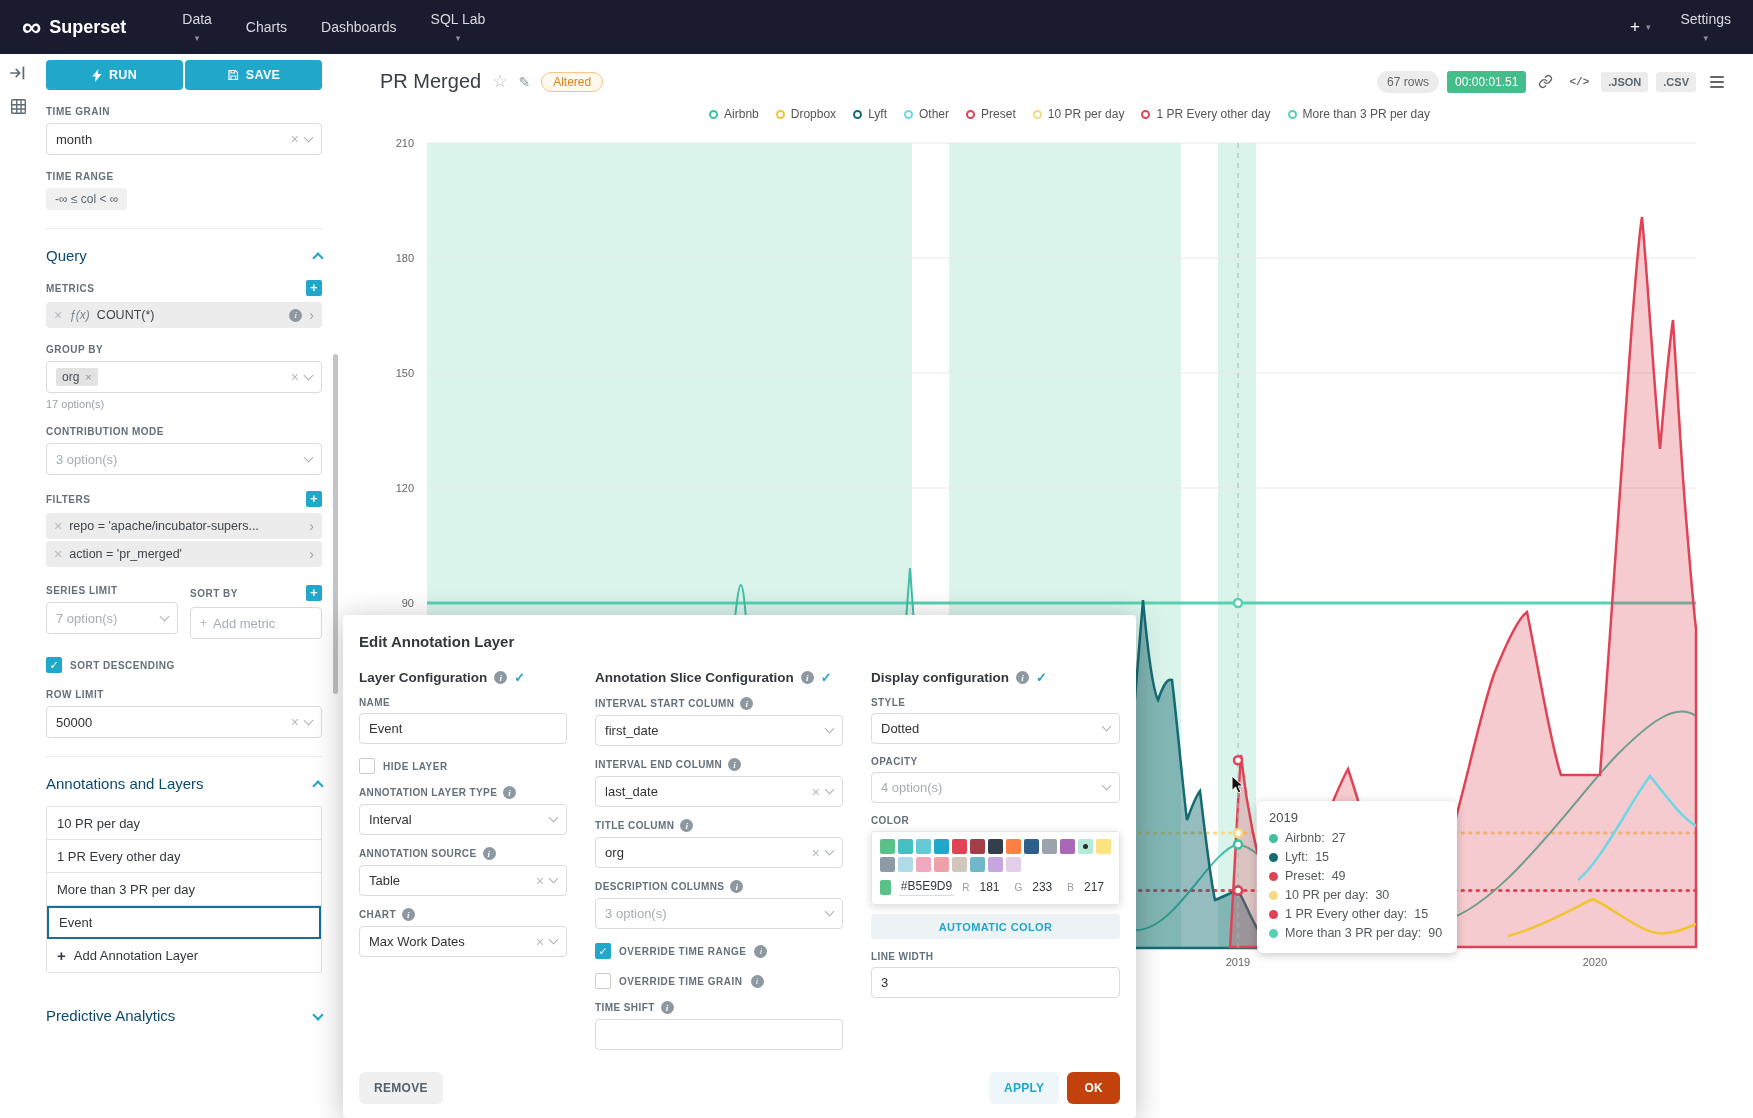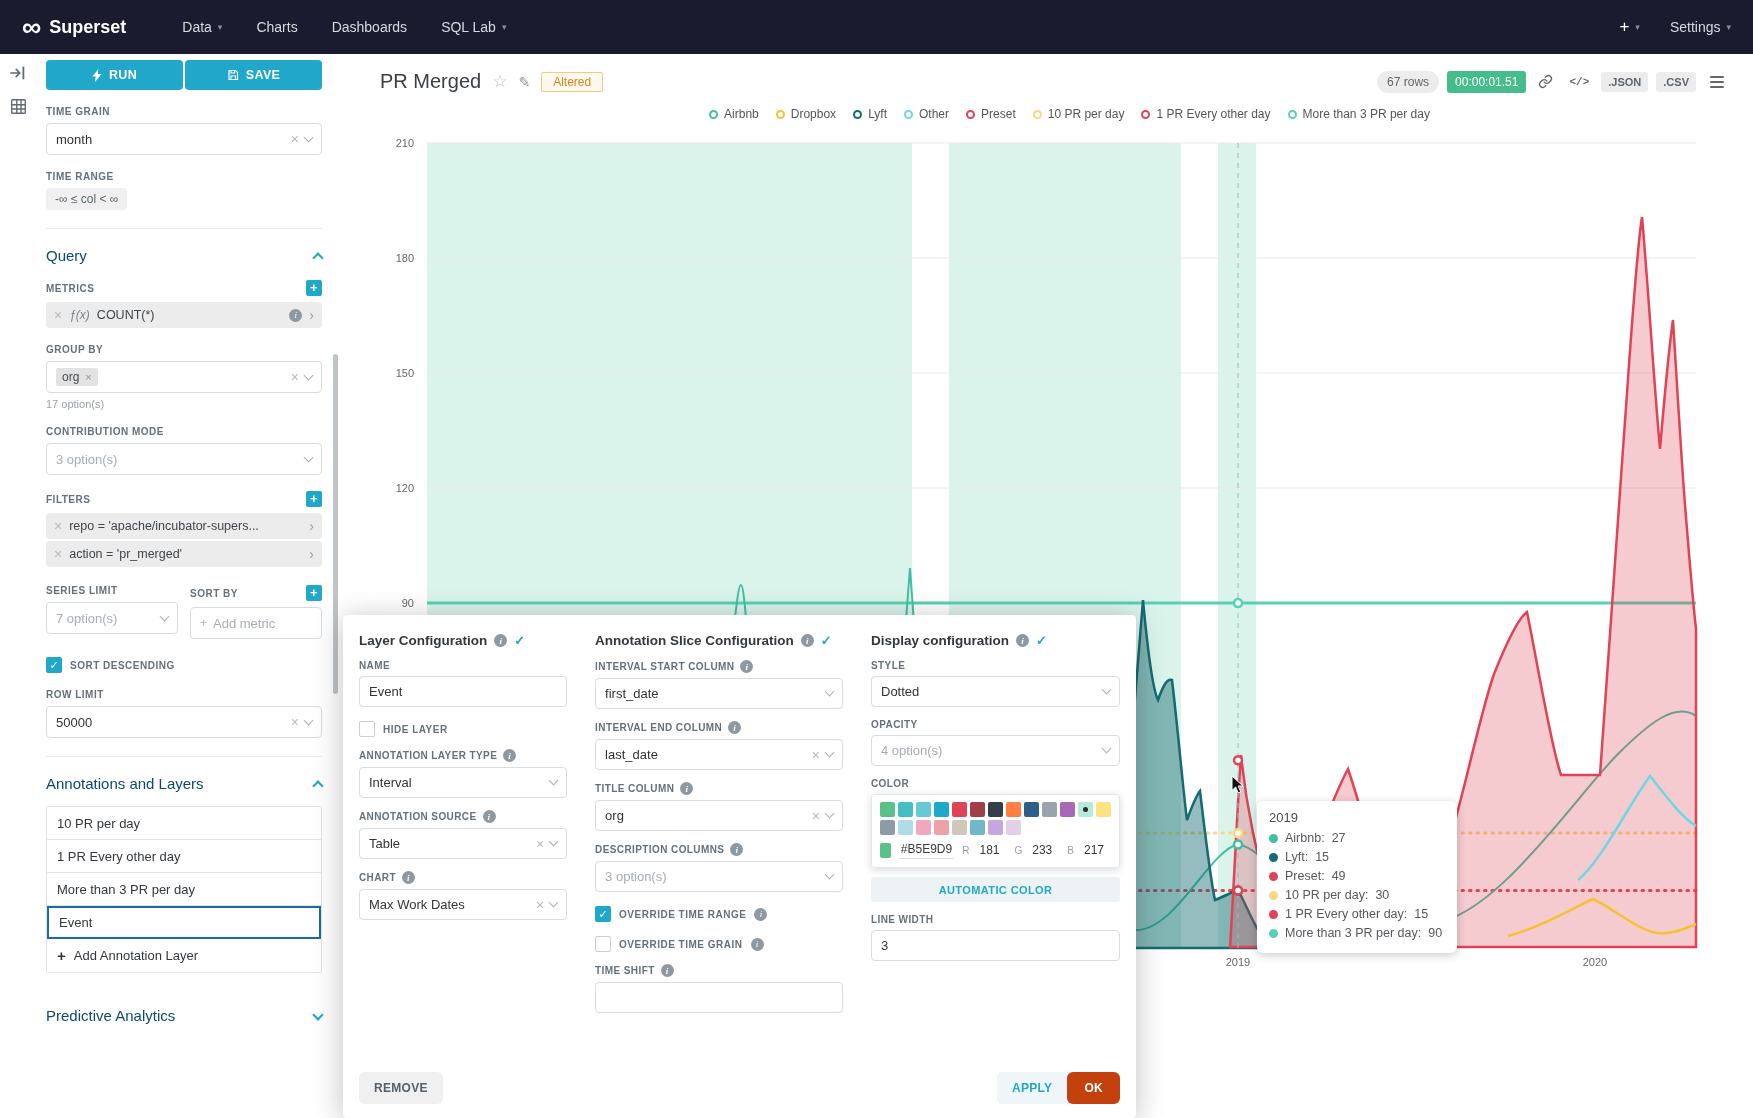--- a/index.html
+++ b/index.html
@@ -5,21 +5,21 @@
   * { box-sizing: border-box; margin: 0; padding: 0; }
   html,body { width:1753px; height:1118px; overflow:hidden; background:#fff;
     font-family:"Liberation Sans", sans-serif; color:#333; }
 
   
   nav { position:absolute; left:0; top:0; width:1753px; height:54px; background:#1b1b2f;
     display:flex; align-items:center; padding:0 22px; z-index:20; }
   .brand { display:flex; align-items:center; gap:8px; color:#fff; font-size:18px; font-weight:700; margin-right:56px; cursor:pointer;}
   .logo-glyph { font-size:27px; line-height:1; font-weight:700; color:#fff; }
   .nav-items { display:flex; align-items:center; gap:34px; }
-  .nav-item { color:#d9d9e2; font-size:14px; display:flex; align-items:center; gap:6px; cursor:pointer; }
+  .nav-item { color:#d9d9e2; font-size:14px; display:flex; align-items:center; gap:6px; cursor:pointer;flex-direction:column; }
   .nav-caret { font-size:9px; color:#8e8e9c; }
   .nav-right { margin-left:auto; display:flex; align-items:center; gap:30px; }
   .nav-plus { color:#fff; font-size:17px; display:flex; align-items:center; gap:6px; cursor:pointer;}
 
   
   .app { position:absolute; left:0; top:54px; width:1753px; height:1064px; display:flex; }
   .rail { width:36px; padding-top:10px; display:flex; flex-direction:column; align-items:center; gap:16px; }
   .rail svg { display:block; }
   aside { width:300px; padding:6px 14px 0 10px; position:relative; }
   main { position:relative; flex:1; }
@@ -61,21 +61,21 @@
   .ann-add { gap:8px; font-weight:500;}
   .plus-sm { font-size:15px; font-weight:700; color:#33383d;}
   .scrollbar { position:absolute; right:-2px; top:300px; width:5px; height:340px; border-radius:3px; background:#bfc4c9;}
 
   
   .chart-head { position:relative; z-index:3; display:flex; align-items:center; padding:16px 23px 0 44px; }
   .title-wrap { display:flex; align-items:center; gap:11px; }
   .chart-title { font-size:20px; color:#393e44; font-weight:500; }
   .star { font-size:17px; color:#b9bec4; cursor:pointer;}
   .pencil { font-size:14px; color:#8a9299; cursor:pointer;}
-  .altered { border:1px solid #f5c78a; background:#fff8ec; color:#d98324; font-size:12px; border-radius:2px; padding:2px 11px; }
+  .altered { border:1px solid #f5c78a; background:#fff8ec; color:#d98324; font-size:12px; border-radius:10px; padding:2px 11px; }
   .head-right { margin-left:auto; display:flex; align-items:center; gap:8px; }
   .rows-pill { background:#ececec; color:#666; font-size:12px; border-radius:11px; padding:4px 10px;}
   .timer { background:#45bd8b; color:#fff; font-size:12px; border-radius:3px; padding:4px 8px; }
   .ic-btn { background:none; border:none; padding:3px 4px; cursor:pointer; display:flex; align-items:center;}
   .code-ic { font-family:"Liberation Mono", monospace; font-size:11px; font-weight:700; color:#666;}
   .fmt-pill { background:#ececec; color:#5c6670; font-size:11px; font-weight:700; border-radius:3px; padding:4px 7px; cursor:pointer;}
   .bars { width:14px; height:2px; background:#666; position:relative; border-radius:1px; margin:6px 2px;}
   .bars::before,.bars::after{content:"";position:absolute;left:0;width:14px;height:2px;background:#666;border-radius:1px}
   .bars::before{top:-5px}.bars::after{top:5px}
 
@@ -114,21 +114,21 @@
   .sw { width:15px; height:15px; border-radius:2px; position:relative; cursor:pointer;}
   .sw.sel::after { content:""; position:absolute; left:5px; top:5px; width:5px; height:5px; border-radius:50%; background:#2b2b2b;}
   .hex-row { display:flex; align-items:center; gap:8px; margin-top:7px;}
   .hex-sq { width:15px; height:15px; border-radius:2px;}
   .hex-val { font-size:12px; color:#33383d; border-bottom:1px solid #d9dcdf; padding:0 2px 2px; width:66px;}
   .rgb-l { font-size:10px; color:#98a0a7; margin-right:2px;}
   .rgb-v { font-size:12px; color:#33383d; margin-right:7px; border-bottom:1px solid transparent;}
   .auto-btn { width:100%; height:25px; margin-top:9px; border:none; border-radius:3px; background:#edf2f4;
     color:#20a7c9; font-size:11px; font-weight:700; letter-spacing:.4px; cursor:pointer; font-family:inherit;}
   .m-foot { position:absolute; left:16px; right:16px; bottom:14px; display:flex; align-items:center;}
-  .m-foot .right { margin-left:auto; display:flex; }
+  .m-foot .right { margin-left:auto; display:flex; gap:8px;}
   .btn { border:none; border-radius:6px; font-size:12px; font-weight:700; letter-spacing:.3px; padding:9px 15px; cursor:pointer; font-family:inherit;}
   .btn.gray { background:#f0f0f0; color:#55606a;}
   .btn.ghost { background:#eef6f9; color:#20a7c9;}
   .btn.teal { background:#c2410c; color:#fff; padding:9px 17px;}
 </style>
 </head>
 <body>
 
 <nav>
   <div class="brand">
@@ -466,20 +466,21 @@
       <div class="tt-row">
           <span class="tt-dot" style="background: rgb(87, 209, 180);"></span>
           <span class="tt-label">More than 3 PR per day</span>
           <span>90</span>
         </div>
     </div>
   </main>
 </div>
 
 <div class="modal">
+  <div class="m-title">Edit Annotation Layer</div>
   <div class="m-cols">
 
     <div class="m-col1">
       <div class="m-sect">
         <span>Layer Configuration</span>
           <span class="info">i</span>
           <span class="check">✓</span>
       </div>
       <div class="mlabel">
           <span>NAME</span>

